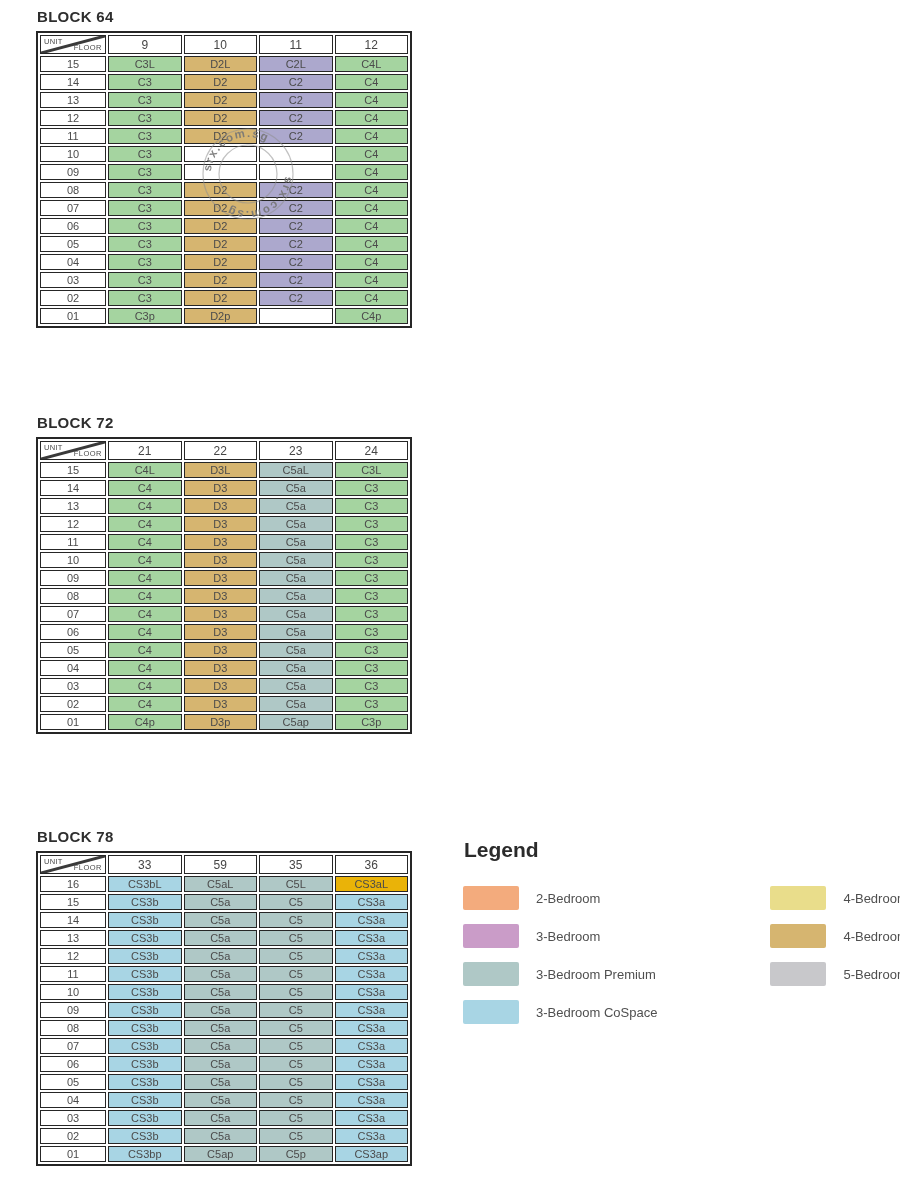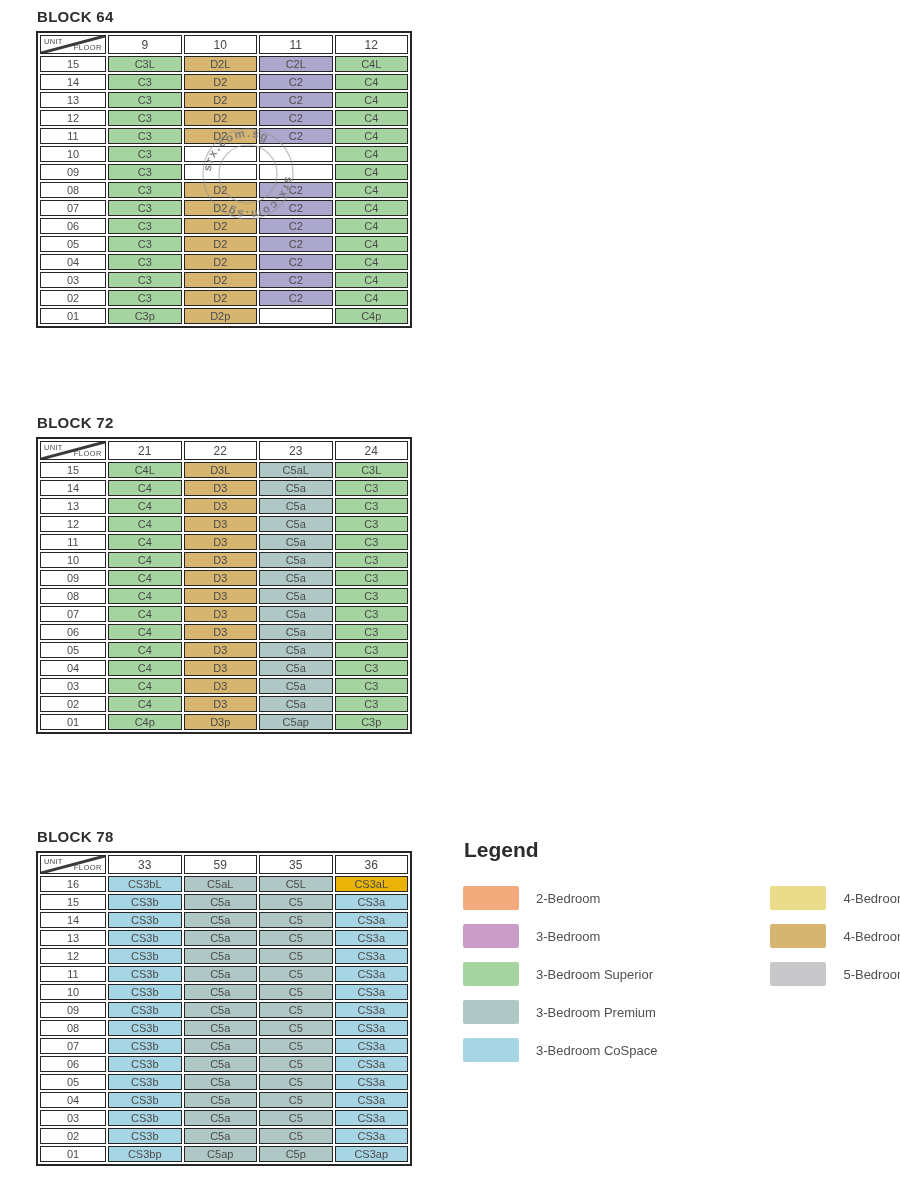--- a/index.html
+++ b/index.html
@@ -441,24 +441,20 @@
       <div class="legend-col left">
           <div class="legend-item">
             <div class="swatch" style="background: rgb(243, 171, 125);"></div>
             <span class="legend-label">2-Bedroom</span>
           </div>
           <div class="legend-item">
             <div class="swatch" style="background: rgb(202, 156, 200);"></div>
             <span class="legend-label">3-Bedroom</span>
           </div>
           <div class="legend-item">
-            <div class="swatch" style="background: rgb(165, 212, 160);"></div>
-            <span class="legend-label">3-Bedroom Superior</span>
-          </div>
-          <div class="legend-item">
             <div class="swatch" style="background: rgb(175, 200, 198);"></div>
             <span class="legend-label">3-Bedroom Premium</span>
           </div>
           <div class="legend-item">
             <div class="swatch" style="background: rgb(168, 213, 228);"></div>
             <span class="legend-label">3-Bedroom CoSpace</span>
           </div>
         </div>
       <div class="legend-col right">
           <div class="legend-item">

